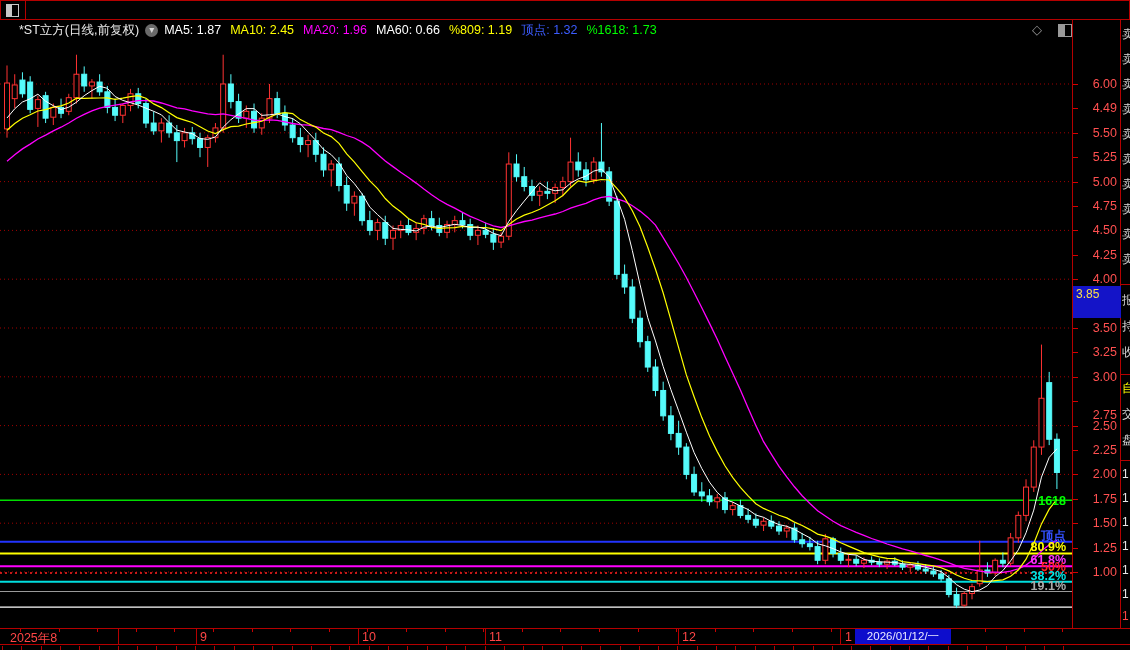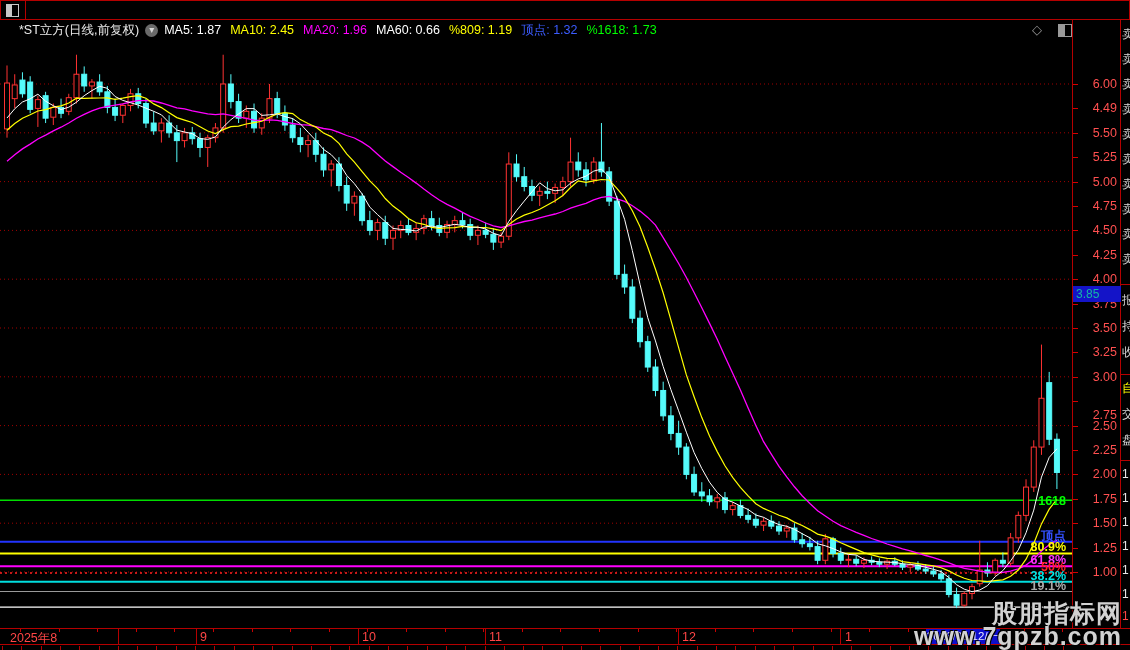--- a/index.html
+++ b/index.html
@@ -27,22 +27,22 @@
   #indicators span{margin-right:9px;white-space:nowrap;}
   #diamond-icon{position:absolute;left:1016px;top:2px;color:#9a9a9a;font-size:13px;}
   #pane-icon{position:absolute;left:1042px;top:4px;width:12px;height:11px;border:1px solid #9a9a9a;}
   #pane-icon div{width:50%;height:100%;background:#9a9a9a;}
   
   #chart-svg{position:absolute;left:0;top:40px;}
   
   #price-axis{position:absolute;left:1072px;top:40px;width:48px;height:588px;}
   .plabel{position:absolute;right:3px;color:#ff5050;font-size:12.5px;height:14px;line-height:14px;}
   .ptick{position:absolute;left:0;width:6px;height:1px;background:#d40000;}
-  #price-crosshair-box{position:absolute;left:1px;width:45px;height:16px;background:#1414c8;
-                       color:#14b8a6;font-size:12px;line-height:16px;padding-left:3px;z-index:5;}
+  #price-crosshair-box{position:absolute;left:1px;width:45px;height:32px;background:#1414c8;
+                       color:#fde047;font-size:12px;line-height:16px;padding-left:3px;z-index:5;}
   
   .vborder{position:absolute;width:1px;background:#b40000;}
   
   #right-sliver{position:absolute;left:1121px;top:20px;width:9px;height:608px;overflow:hidden;}
   .sliver-char{position:absolute;left:1px;font-size:12px;color:#d8d8d8;line-height:13px;}
   .sliver-div{position:absolute;left:0;width:9px;height:1px;background:#b40000;}
   
   #date-axis{position:absolute;left:0;top:628px;width:1130px;height:17px;box-sizing:border-box;
              border-top:1px solid #b40000;border-bottom:1px solid #b40000;background:#000;}
   .dlabel{position:absolute;top:1px;color:#ff4646;font-size:12.5px;white-space:nowrap;}
@@ -462,21 +462,21 @@
       <div class="sliver-char" style="top: 448px; color: rgb(232, 232, 232);">1</div>
       <div class="sliver-char" style="top: 472px; color: rgb(232, 232, 232);">1</div>
       <div class="sliver-char" style="top: 496px; color: rgb(232, 232, 232);">1</div>
       <div class="sliver-char" style="top: 520px; color: rgb(232, 232, 232);">1</div>
       <div class="sliver-char" style="top: 544px; color: rgb(232, 232, 232);">1</div>
       <div class="sliver-char" style="top: 568px; color: rgb(232, 232, 232);">1</div>
       <div class="sliver-char" style="top: 590px; color: rgb(255, 70, 70);">1</div>
     </div>
 
   <div id="date-axis">
-    <div id="date-crosshair-box" style="left: 926px; width: 74px;">
+    <div id="date-crosshair-box" style="left: 855px; width: 96px;">
       <span>2026/01/12/一</span>
     </div>
   <div class="dsep" style="left: 118px;"></div>
       <div class="dsep" style="left: 196px;"></div>
       <div class="dsep" style="left: 358px;"></div>
       <div class="dsep" style="left: 485px;"></div>
       <div class="dsep" style="left: 678px;"></div>
       <div class="dsep" style="left: 840px;"></div>
       <div class="wtick" style="left: 20px;"></div>
       <div class="wtick" style="left: 59px;"></div>
@@ -566,18 +566,14 @@
       <div class="btick" style="left: 928px;"></div>
       <div class="btick" style="left: 948px;"></div>
       <div class="btick" style="left: 967px;"></div>
       <div class="btick" style="left: 986px;"></div>
       <div class="btick" style="left: 1006px;"></div>
       <div class="btick" style="left: 1025px;"></div>
       <div class="btick" style="left: 1044px;"></div>
       <div class="btick" style="left: 1063px;"></div>
     </div>
 
-  <div id="watermark">
-    <div>股朋指标网</div>
-    <div>www.7gpzb.com</div>
-  </div>
 
 </div>
 
 </body></html>

